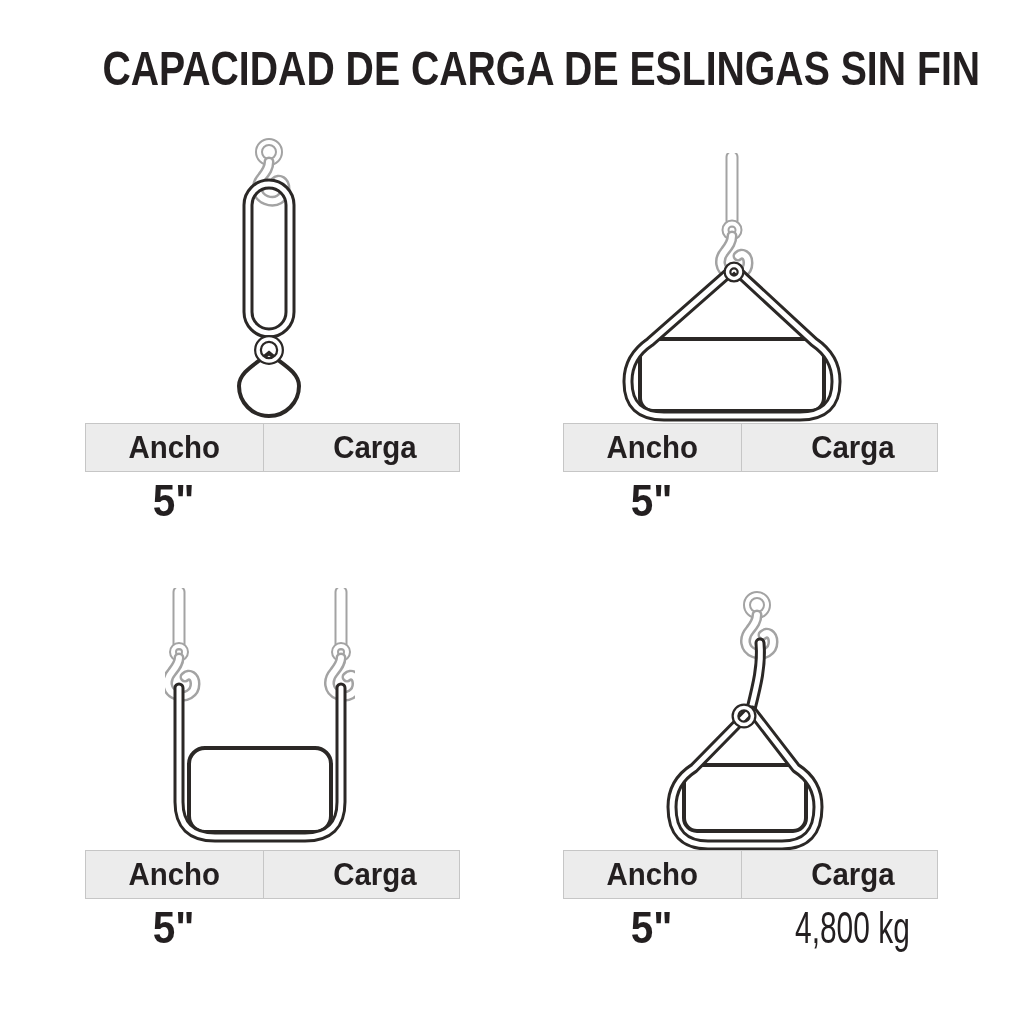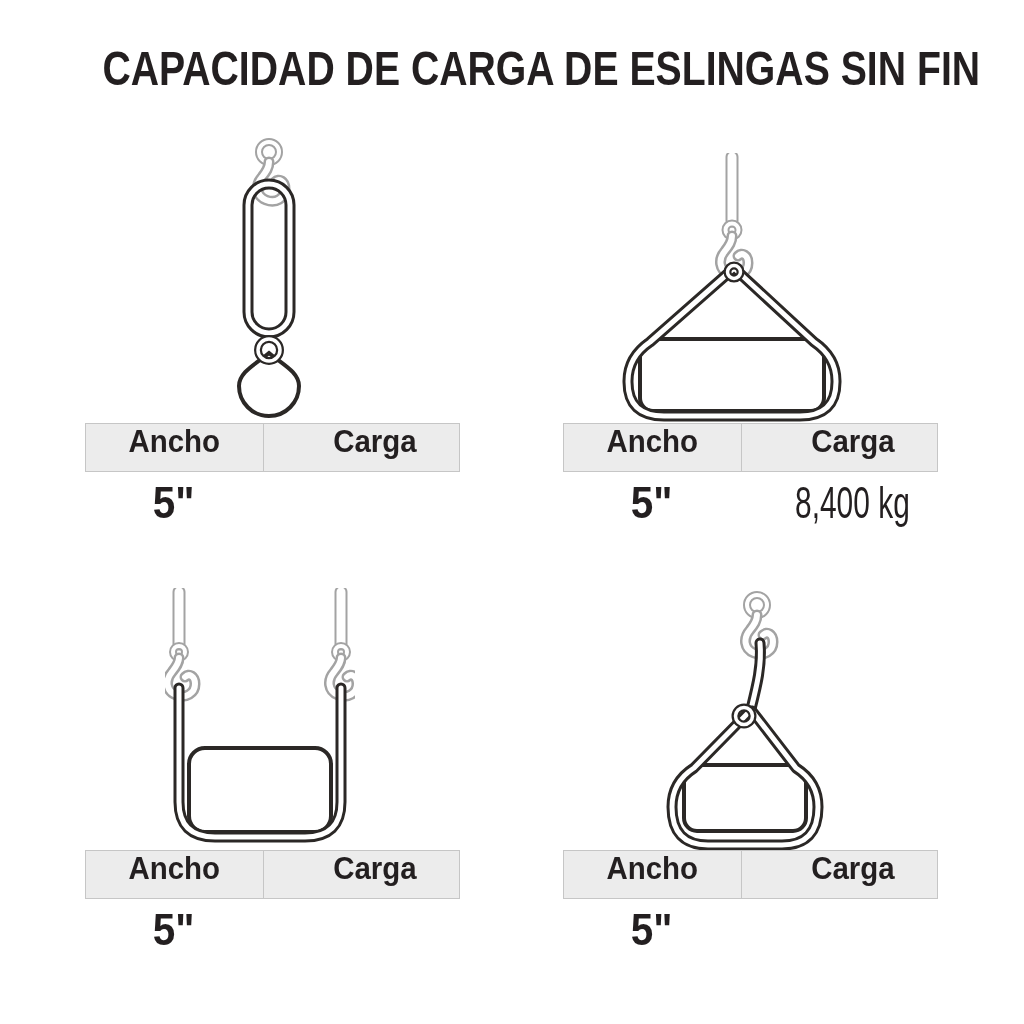--- a/index.html
+++ b/index.html
@@ -17,21 +17,21 @@
     font-size:49px;font-weight:700;letter-spacing:0;color:var(--ink);
     transform:scaleX(0.80);white-space:nowrap;
   }
   .panel{position:absolute;width:375px;}
   .figure{height:295px;display:flex;align-items:flex-end;justify-content:center;}
   .cap-table{width:100%;}
   .thead{
     display:flex;height:49px;background:var(--header-bg);
     border:1px solid var(--header-border);box-sizing:border-box;
   }
-  .cell{display:flex;justify-content:center;min-width:0;}
+  .cell{display:flex;align-items:center;justify-content:center;min-width:0;}
   .w{width:47.5%;}
   .l{flex:1;padding-left:26px;}
   .head.l{border-left:1px solid var(--header-border);}
   .cx{display:inline-block;white-space:nowrap;transform-origin:50% 50%;}
   .cxh{font-size:31px;font-weight:700;transform:scaleX(0.95);}
   .tvals{display:flex;margin-top:6px;height:46px;}
   .cxw{font-size:44px;font-weight:700;transform:scaleX(0.92);}
   .cxl{font-size:44px;font-weight:400;transform:scaleX(0.68);}
   
   svg{display:block;}
@@ -117,23 +117,20 @@
           <span class="cx cxh">Ancho</span>
         </div>
       <div class="cell head l">
           <span class="cx cxh">Carga</span>
         </div>
     </div>
     <div class="tvals">
       <div class="cell val w">
           <span class="cx cxw">5"</span>
         </div>
-      <div class="cell val l">
-          <span class="cx cxl">8,400 kg</span>
-        </div>
     </div>
   </div>
 </section>
 
 <section class="panel" style="left:85px;top:555px">
   <div class="figure">
     <svg width="190" height="262" viewBox="0 0 190 262" style="transform:translateX(-13px)">
       <g transform="translate(14,66)">
         <path class="barA" d="M0,-62 L0,-10"></path>
         <path class="barB" d="M0,-62 L0,-10"></path>
@@ -202,15 +199,18 @@
           <span class="cx cxh">Ancho</span>
         </div>
       <div class="cell head l">
           <span class="cx cxh">Carga</span>
         </div>
     </div>
     <div class="tvals">
       <div class="cell val w">
           <span class="cx cxw">5"</span>
         </div>
+      <div class="cell val l">
+          <span class="cx cxl">4,800 kg</span>
+        </div>
     </div>
   </div>
 </section>
 
 </body></html>

